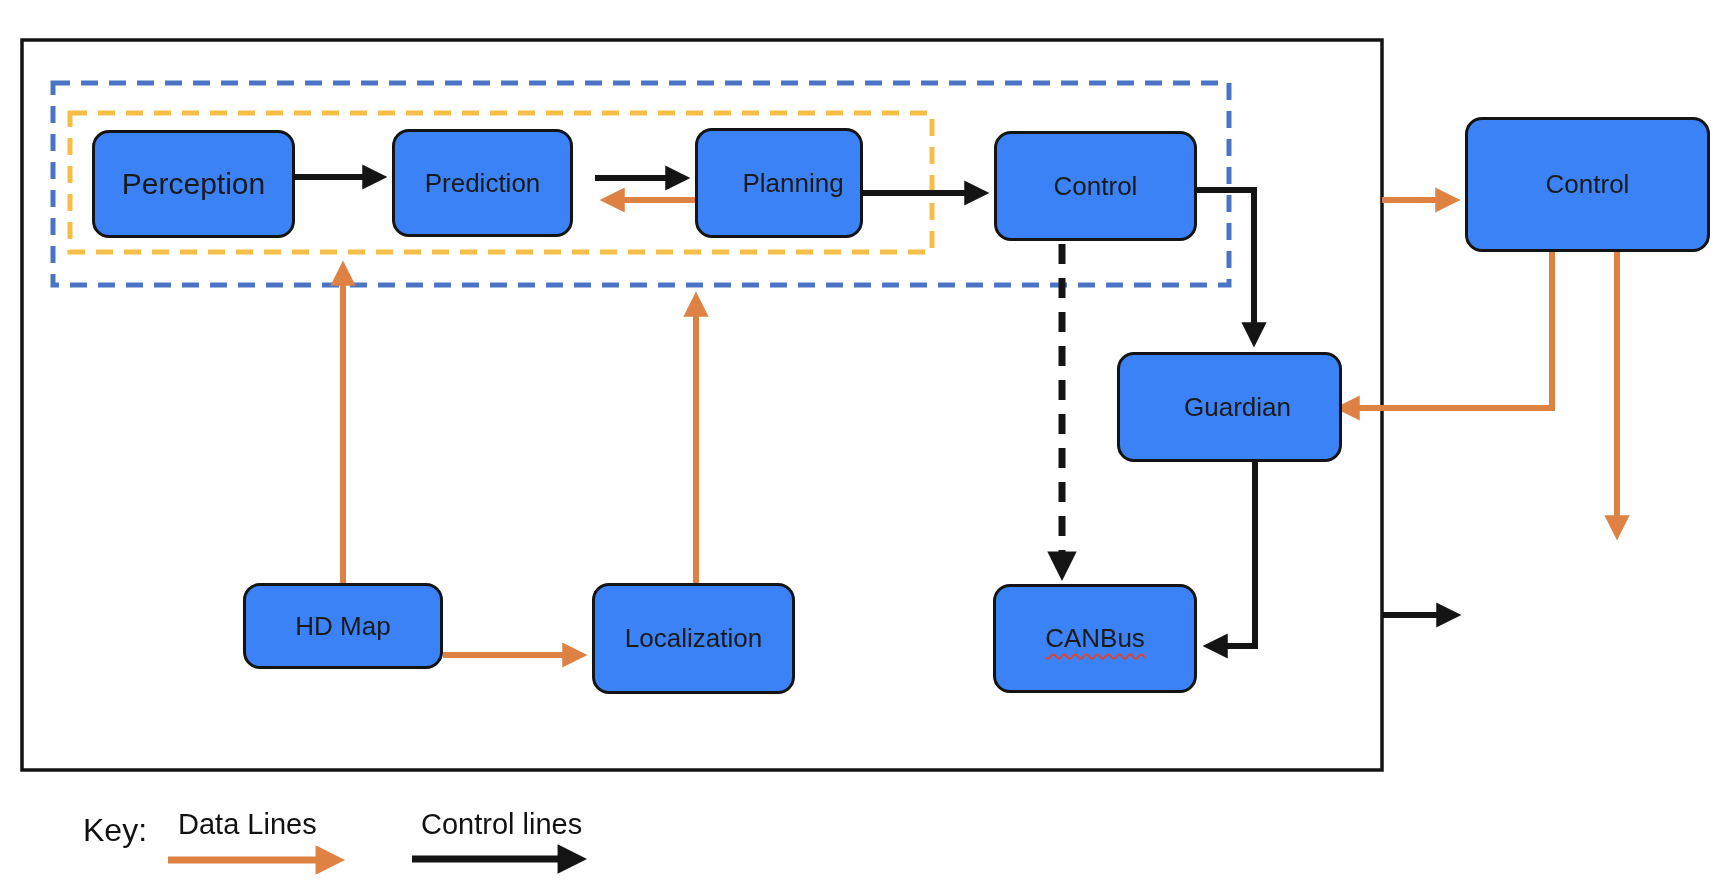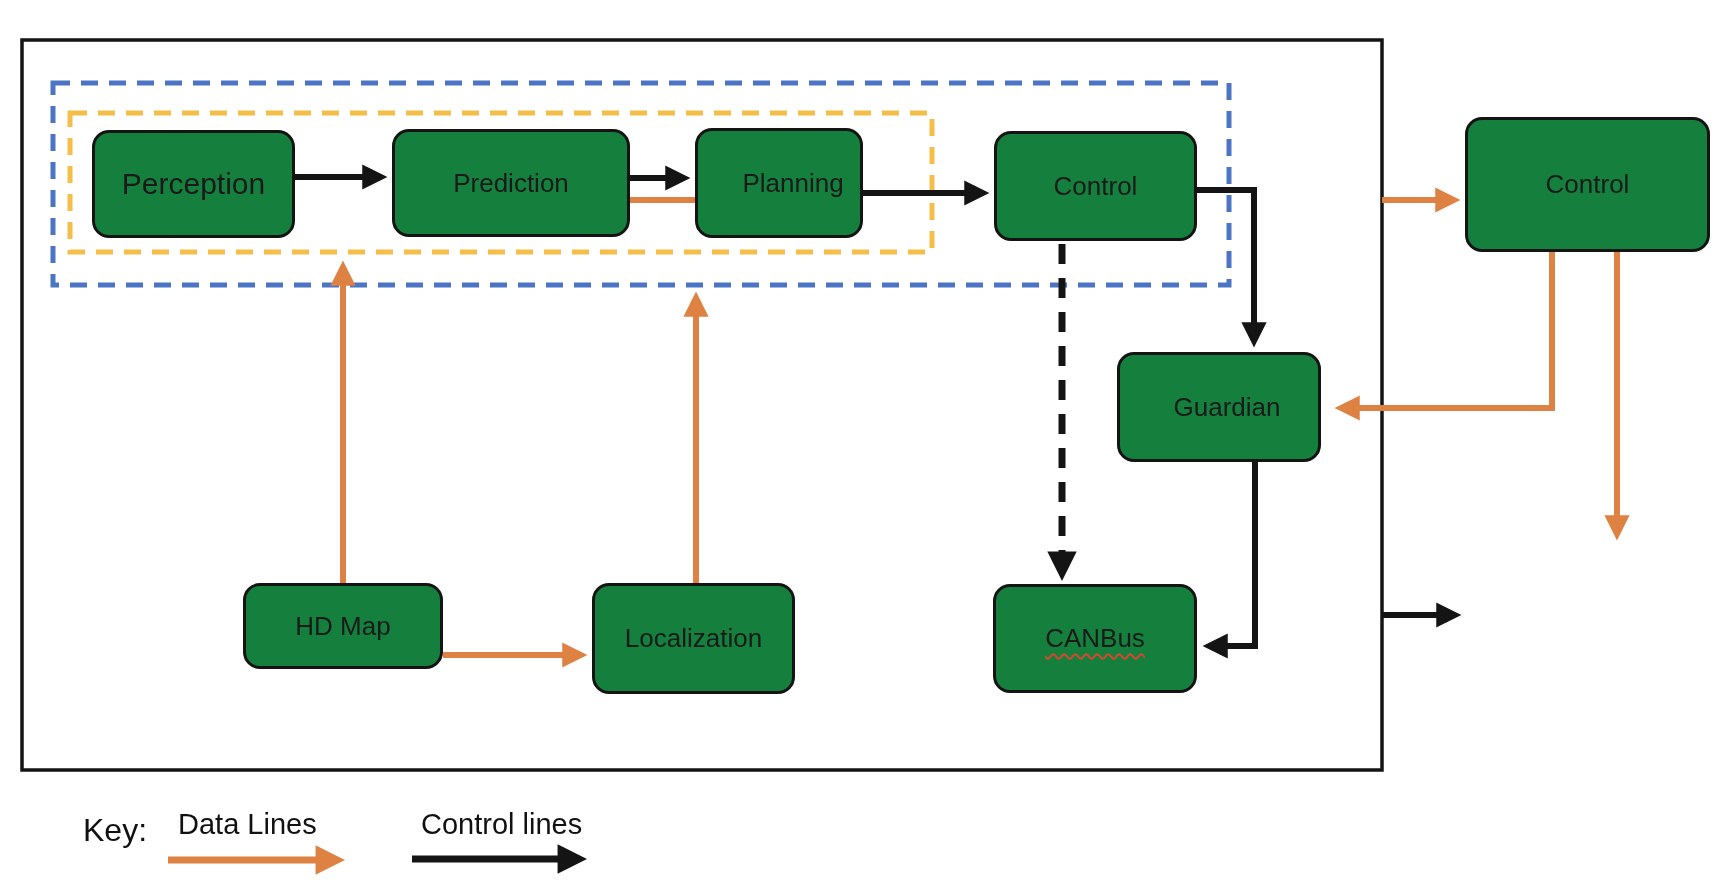--- a/index.html
+++ b/index.html
@@ -9,21 +9,21 @@
     background:#ffffff;
     font-family:"Liberation Sans", sans-serif;
     overflow:hidden;
   }
   #connectors{
     position:absolute;left:0;top:0;width:1732px;height:882px;
     pointer-events:none;
   }
   .node{
     position:absolute;
-    background:#15803d;
+    background:#3b82f6;
     border:3px solid var(--c-line_black,#141414);
     border-radius:17px;
     display:flex;align-items:center;justify-content:center;
     color:#1a1a1a;
     font-size:26px;
     box-sizing:border-box;
     z-index:3;
   }
   .node span{white-space:nowrap;}
   .outer-rect{fill:none;stroke:var(--c-line_black,#141414);stroke-width:3.5;}
@@ -88,37 +88,37 @@
     <line class="arrow-orange" x1="1617" y1="252" x2="1617" y2="519" marker-end="url(#mkO)"></line>
 
     <line class="arrow-orange key-arrow" x1="168" y1="860" x2="320" y2="860" marker-end="url(#mkO)"></line>
     <line class="arrow-black key-arrow" x1="412" y1="859" x2="562" y2="859" marker-end="url(#mkB)"></line>
   </svg>
 
   <div class="node" style="left:92px;top:130px;width:203px;height:108px;font-size:30px;">
     <span>Perception</span>
   </div>
 
-  <div class="node" style="left:392px;top:129px;width:238px;height:108px;">
+  <div class="node" style="left:392px;top:129px;width:181px;height:108px;">
     <span>Prediction</span>
   </div>
 
   <div class="node" style="left:695px;top:128px;width:168px;height:110px;padding-left:28px;">
     <span>Planning</span>
   </div>
 
   <div class="node" style="left:994px;top:131px;width:203px;height:110px;">
     <span>Control</span>
   </div>
 
   <div class="node" style="left:1465px;top:117px;width:245px;height:135px;">
     <span>Control</span>
   </div>
 
-  <div class="node" style="left:1117px;top:352px;width:204px;height:110px;padding-left:16px;">
+  <div class="node" style="left:1117px;top:352px;width:225px;height:110px;padding-left:16px;">
     <span>Guardian</span>
   </div>
 
   <div class="node" style="left:243px;top:583px;width:200px;height:86px;">
     <span>HD Map</span>
   </div>
 
   <div class="node" style="left:592px;top:583px;width:203px;height:111px;">
     <span>Localization</span>
   </div>

